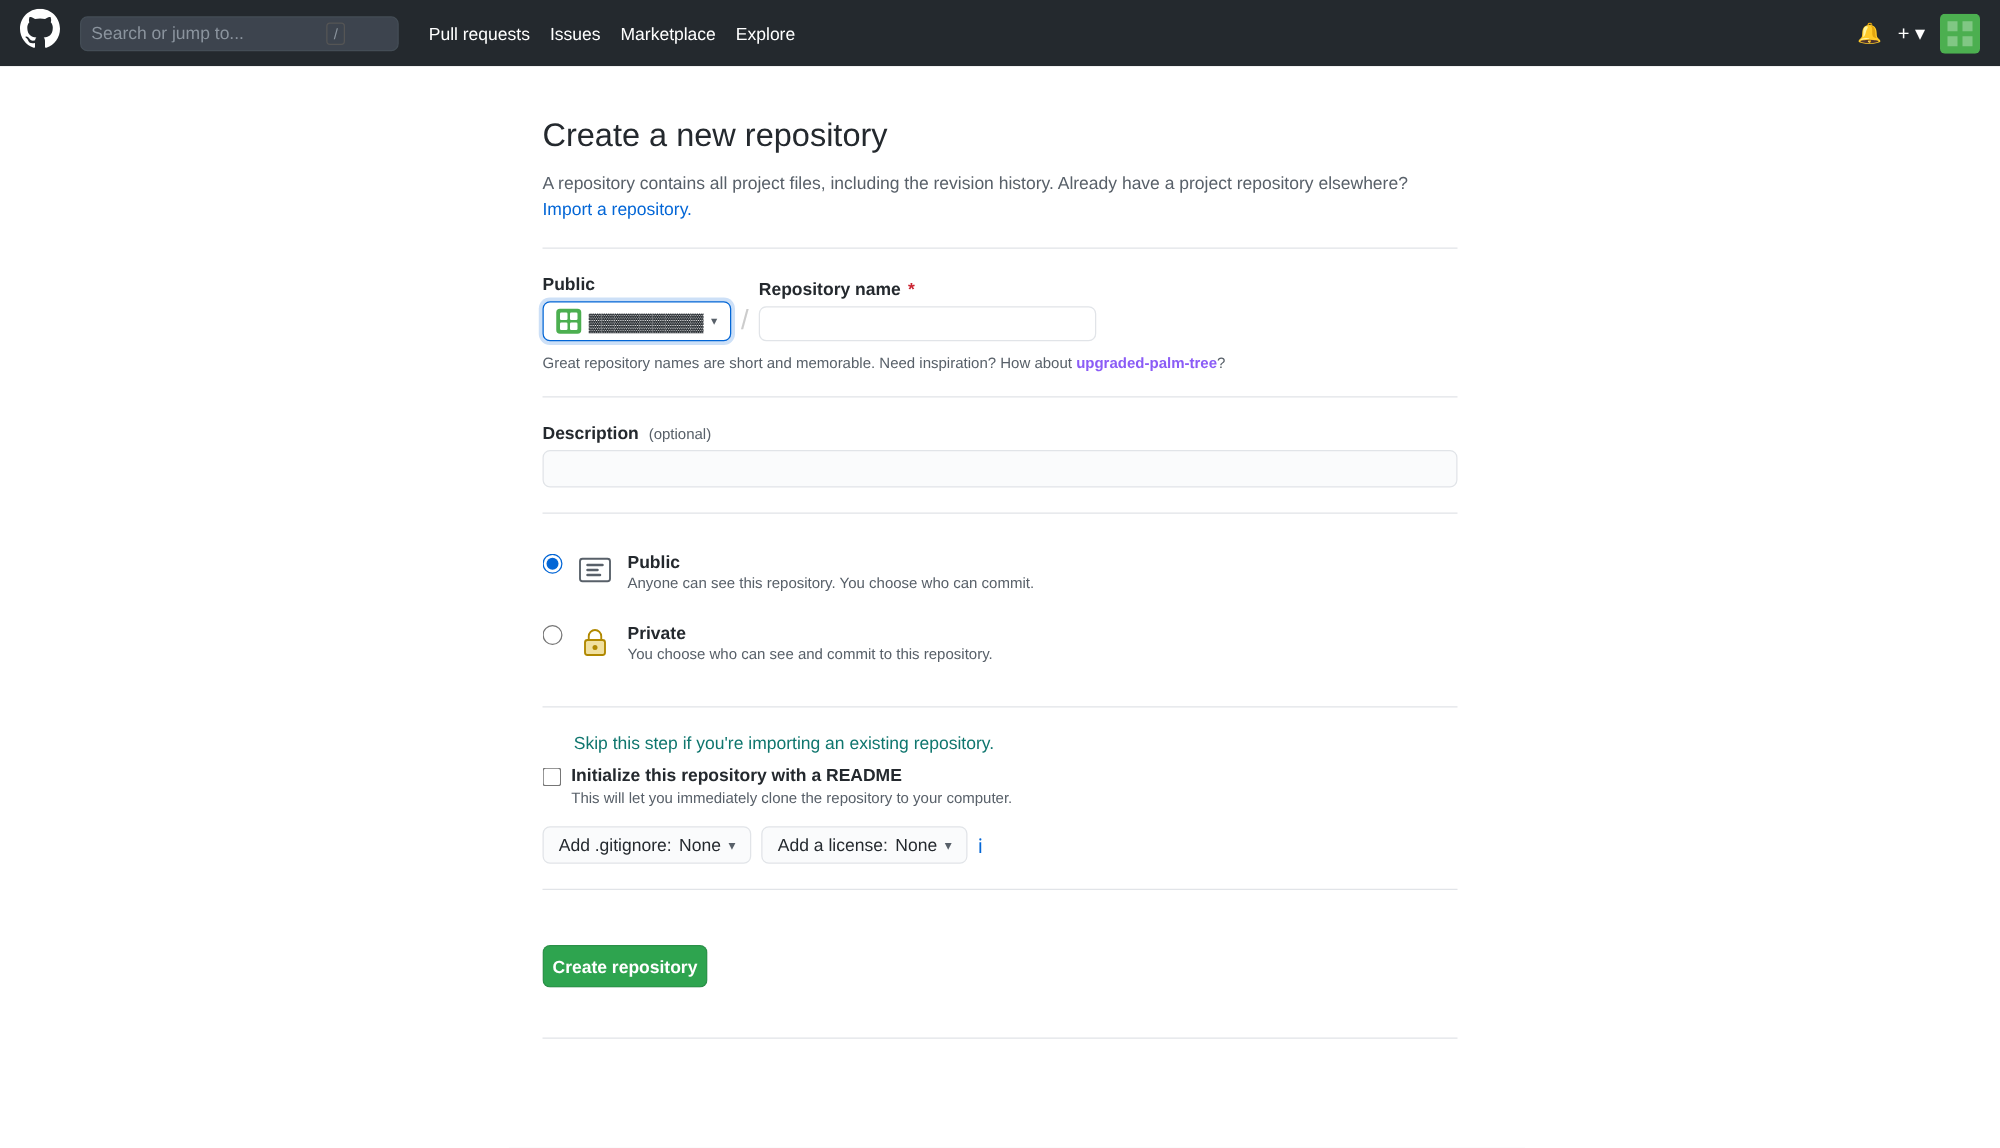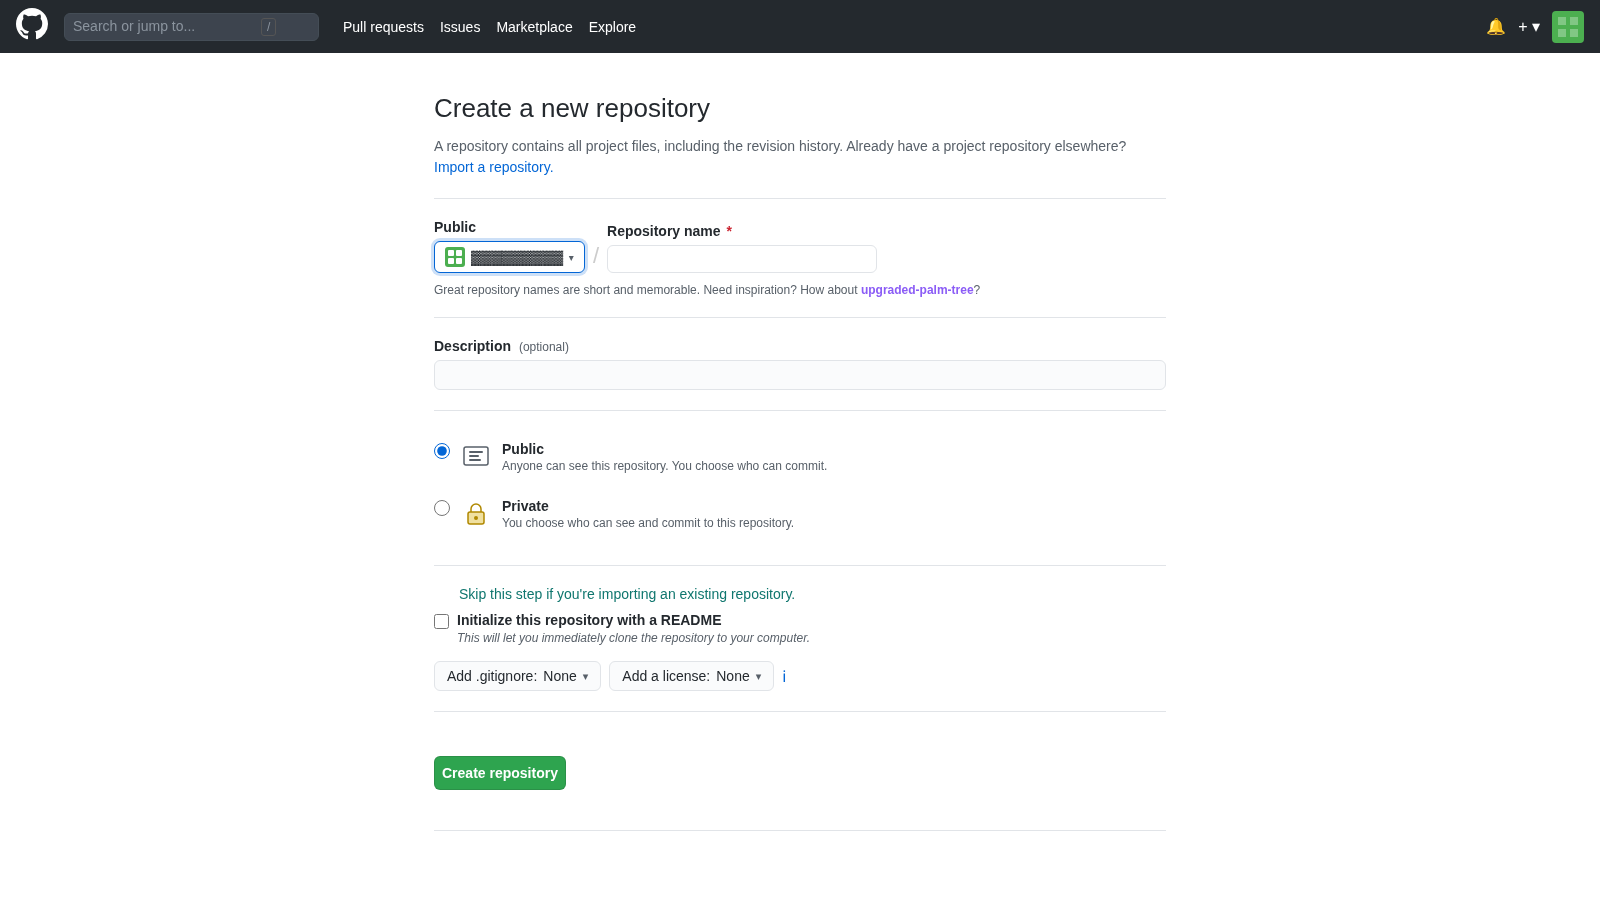--- a/index.html
+++ b/index.html
@@ -53,21 +53,21 @@
     .radio-col input[type=radio] { width: 16px; height: 16px; cursor: pointer; accent-color: #0366d6; }
     .vis-icon { font-size: 28px; line-height: 1; color: #586069; width: 32px; text-align: center; }
     .vis-text strong { font-size: 14px; font-weight: 600; }
     .vis-text p { font-size: 12px; color: #586069; margin-top: 2px; }
 
     .init-section { margin: 16px 0; }
     .init-label { font-size: 14px; color: #0f766e; margin-bottom: 10px; margin-left: 25px; }
     .checkbox-row { display: flex; align-items: flex-start; gap: 8px; }
     .checkbox-row input[type=checkbox] { width: 15px; height: 15px; margin-top: 2px; cursor: pointer; }
     .checkbox-text strong { font-size: 14px; font-weight: 600; }
-    .checkbox-text p { font-size: 12px; color: #586069; margin-top: 3px; font-style: italic; }
+    .checkbox-text p { font-size: 12px; color: #586069; margin-top: 3px; }
 
     .dropdown-row { display: flex; align-items: center; gap: 8px; margin-top: 16px; }
     .dropdown-btn { display: flex; align-items: center; gap: 6px; background: #fafbfc; border: 1px solid #e1e4e8; border-radius: 6px; padding: 6px 12px; font-size: 14px; cursor: pointer; color: #24292e; }
     .dropdown-arrow { font-size: 11px; color: #586069; }
     .info-icon { color: #0366d6; font-size: 16px; cursor: pointer; }
 
     .create-btn { margin-top: 24px; background: #2ea44f; color: white; border: 1px solid rgba(27,31,35,0.15); border-radius: 6px; padding: 8px 7px; font-size: 14px; font-weight: 600; cursor: pointer; }
     .create-btn:disabled { background: #94d3a2; cursor: not-allowed; }
 
     .bottom-divider { border: none; border-top: 1px solid #e1e4e8; margin-top: 40px; }

